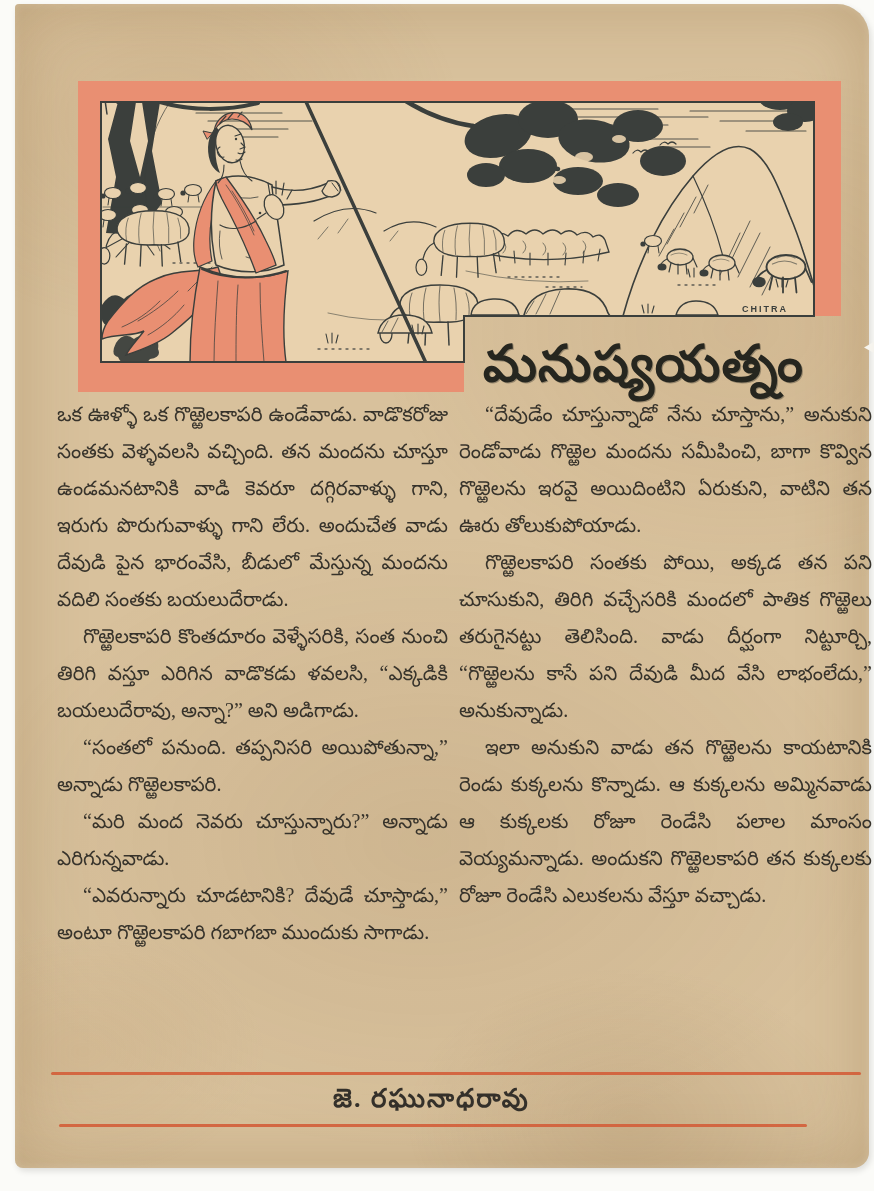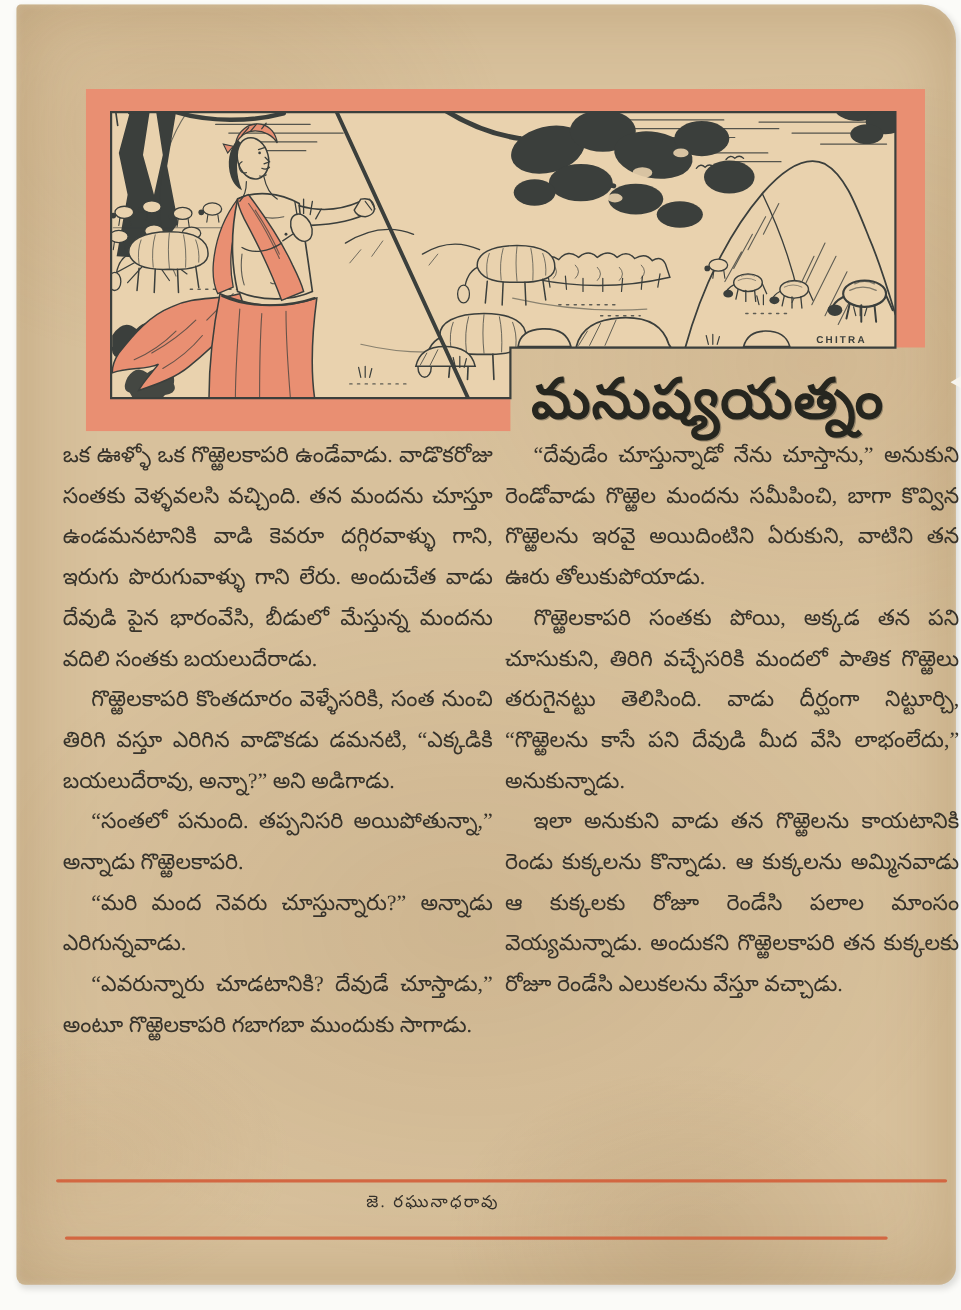--- a/index.html
+++ b/index.html
@@ -45,21 +45,21 @@
   .col p.ind{text-indent:26px;}
   .col-left{left:42px;width:391px;}
   .col-right{left:444px;width:413px;}
   .rule{
     position:absolute;height:3px;background:#d2603b;border-radius:2px;opacity:.92;
   }
   .rule-top{left:36px;top:1068px;width:810px;}
   .rule-bottom{left:44px;top:1120px;width:748px;}
   .byline{
     position:absolute;left:318px;top:1080px;
-    font-size:15px;color:#34302a;letter-spacing:2px;font-weight:normal;
+    font-size:26px;color:#34302a;letter-spacing:2px;font-weight:bold;
   }
 </style>
 </head>
 <body>
 
 <div class="paper">
 
   <div class="illus">
     <svg viewBox="0 0 763 311" xmlns="http://www.w3.org/2000/svg">
       <defs>
@@ -254,21 +254,21 @@
       </g>
 
       <path d="M23,21 H736 V235 H386 V281 H23 Z" fill="none" stroke="#3b3f3c" stroke-width="2"></path>
     </svg>
   </div>
 
   <div class="story-title">మనుష్యయత్నం</div>
 
   <div class="col col-left">
     <p>ఒక ఊళ్ళో ఒక గొఱ్ఱెలకాపరి ఉండేవాడు. వాడొకరోజు సంతకు వెళ్ళవలసి వచ్చింది. తన మందను చూస్తూ ఉండమనటానికి వాడి కెవరూ దగ్గిరవాళ్ళు గాని, ఇరుగు పొరుగువాళ్ళు గాని లేరు. అందుచేత వాడు దేవుడి పైన భారంవేసి, బీడులో మేస్తున్న మందను వదిలి సంతకు బయలుదేరాడు.</p>
-    <p class="ind">గొఱ్ఱెలకాపరి కొంతదూరం వెళ్ళేసరికి, సంత నుంచి తిరిగి వస్తూ ఎరిగిన వాడొకడు డమనటి, “ఎక్కడికి బయలుదేరావు, అన్నా?” అని అడిగాడు.</p>
+    <p class="ind">గొఱ్ఱెలకాపరి కొంతదూరం వెళ్ళేసరికి, సంత నుంచి తిరిగి వస్తూ ఎరిగిన వాడొకడు ళవలసి, “ఎక్కడికి బయలుదేరావు, అన్నా?” అని అడిగాడు.</p>
     <p class="ind">“సంతలో పనుంది. తప్పనిసరి అయిపోతున్నా,” అన్నాడు గొఱ్ఱెలకాపరి.</p>
     <p class="ind">“మరి మంద నెవరు చూస్తున్నారు?” అన్నాడు ఎరిగున్నవాడు.</p>
     <p class="ind">“ఎవరున్నారు చూడటానికి? దేవుడే చూస్తాడు,” అంటూ గొఱ్ఱెలకాపరి గబాగబా ముందుకు సాగాడు.</p>
   </div>
 
   <div class="col col-right">
     <p class="ind">“దేవుడేం చూస్తున్నాడో నేను చూస్తాను,” అనుకుని రెండోవాడు గొఱ్ఱెల మందను సమీపించి, బాగా కొవ్విన గొఱ్ఱెలను ఇరవై అయిదింటిని ఏరుకుని, వాటిని తన ఊరు తోలుకుపోయాడు.</p>
     <p class="ind">గొఱ్ఱెలకాపరి సంతకు పోయి, అక్కడ తన పని చూసుకుని, తిరిగి వచ్చేసరికి మందలో పాతిక గొఱ్ఱెలు తరుగైనట్టు తెలిసింది. వాడు దీర్ఘంగా నిట్టూర్చి, “గొఱ్ఱెలను కాసే పని దేవుడి మీద వేసి లాభంలేదు,” అనుకున్నాడు.</p>
     <p class="ind">ఇలా అనుకుని వాడు తన గొఱ్ఱెలను కాయటానికి రెండు కుక్కలను కొన్నాడు. ఆ కుక్కలను అమ్మినవాడు ఆ కుక్కలకు రోజూ రెండేసి పలాల మాంసం వెయ్యమన్నాడు. అందుకని గొఱ్ఱెలకాపరి తన కుక్కలకు రోజూ రెండేసి ఎలుకలను వేస్తూ వచ్చాడు.</p>
   </div>

